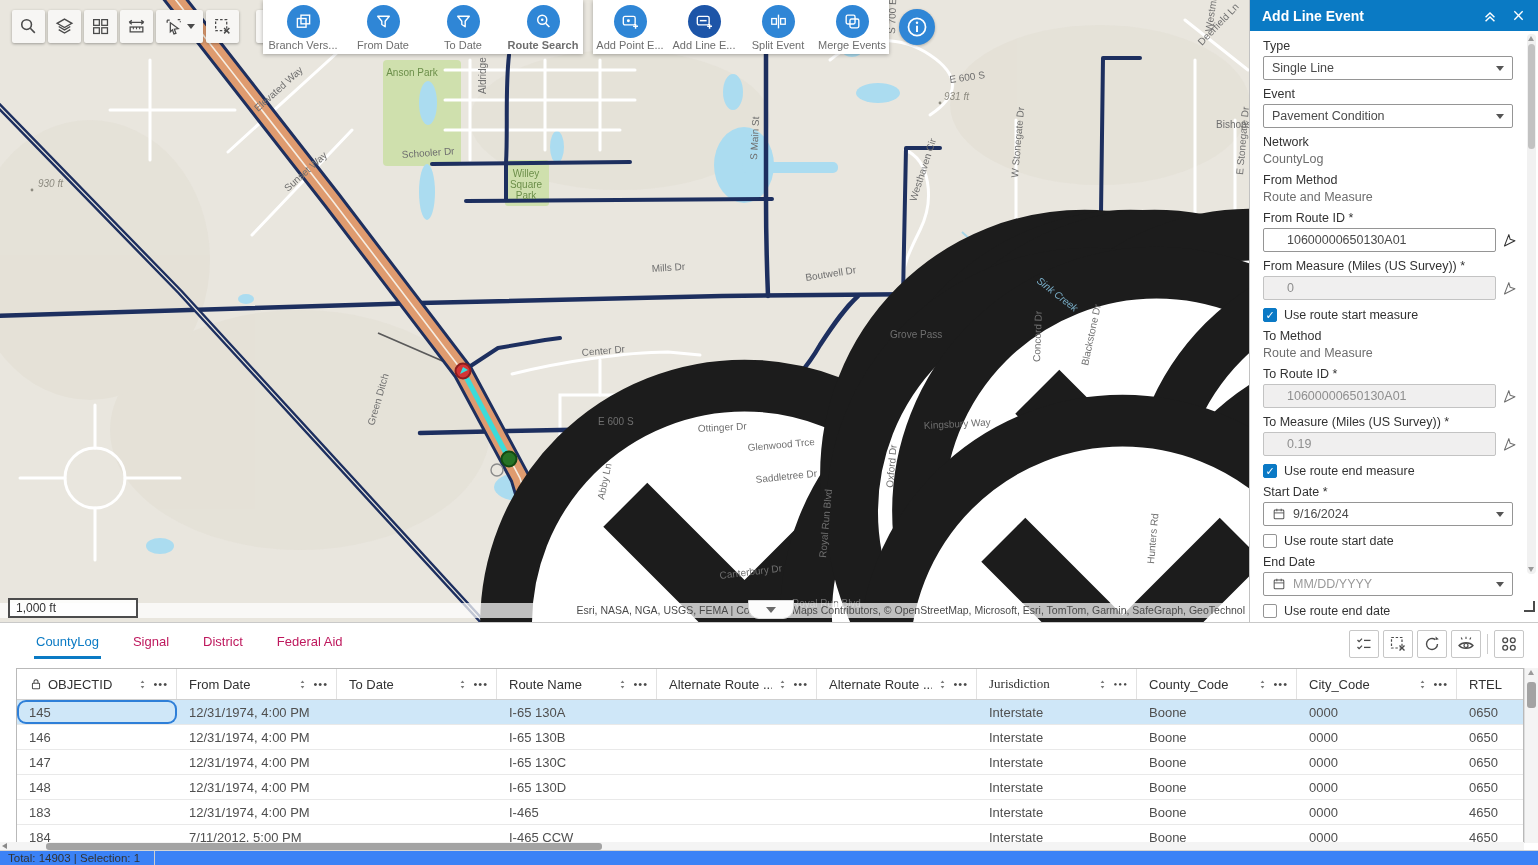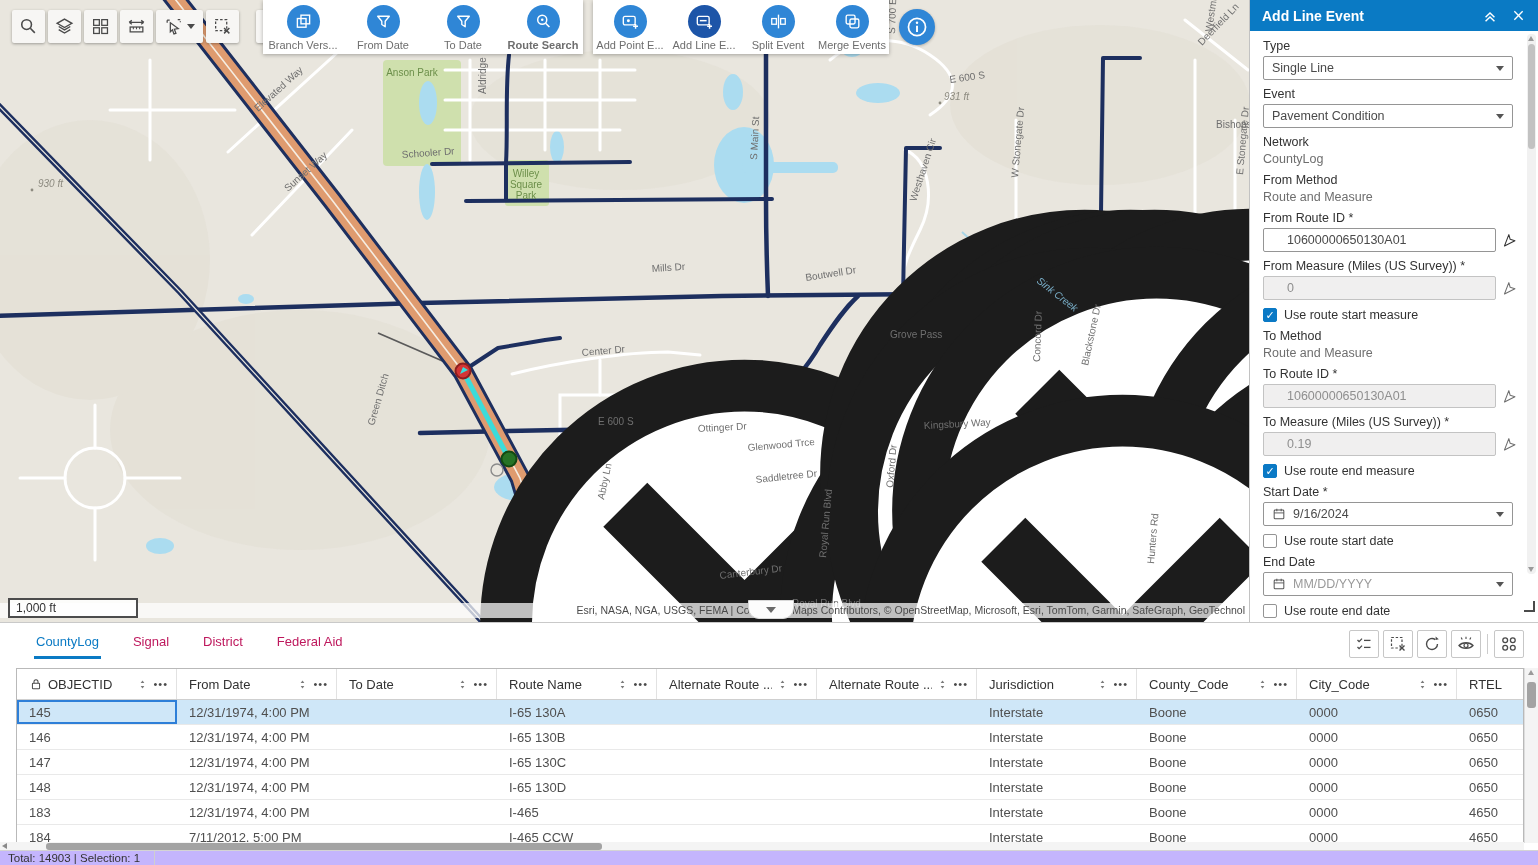--- a/index.html
+++ b/index.html
@@ -81,28 +81,28 @@
   .tbtn{width:28px;height:26px;border:1px solid #c7c7c7;border-radius:2px;background:#fff;display:flex;align-items:center;justify-content:center;cursor:pointer;}
   .tsep{width:1px;height:20px;background:#cccccc;margin:0 2px;}
   #grid{position:absolute;left:16px;top:45px;width:1508px;bottom:22px;border:1px solid #b9b9b9;border-bottom:none;box-sizing:border-box;overflow:hidden;background:#fff;}
   #grid-header{display:flex;height:30px;border-bottom:1px solid #cfcfcf;background:#fff;}
   .th{display:flex;align-items:center;box-sizing:border-box;border-right:1px solid #e2e2e2;padding:0 8px 0 12px;gap:5px;cursor:pointer;justify-content:space-between;}
   .th-label{font-size:13px;color:#323232;flex:1;white-space:nowrap;overflow:hidden;}
   .th-dots{font-size:11px;color:#4a4a4a;letter-spacing:1px;cursor:pointer;}
   .tr{display:flex;height:24px;border-bottom:1px solid #e9e9e9;background:#fff;cursor:pointer;}
   .tr.selected{background:#cfe7f8;}
   .td{font-size:13px;color:#4f4f4f;box-sizing:border-box;padding:0 8px 0 12px;display:flex;align-items:center;white-space:nowrap;overflow:hidden;}
-  .tr.selected .td:first-child{box-shadow:inset 0 0 0 2px #2e7fd8;}
+  .tr.selected .td:first-child{box-shadow:inset 0 0 0 2px #2e7fd8;border-radius:9px;}
   #hscroll{position:absolute;left:0;bottom:14px;height:9px;width:1524px;background:#f4f4f4;}
   #hscroll .arrow{position:absolute;left:2px;top:1px;width:0;height:0;border-top:3.5px solid transparent;border-bottom:3.5px solid transparent;border-right:5px solid #8a8a8a;}
   #hscroll .thumb{position:absolute;left:46px;top:1px;width:556px;height:7px;background:#a3a3a3;border-radius:3px;cursor:pointer;}
   #vscroll{position:absolute;right:0px;top:45px;bottom:22px;width:14px;background:#f4f4f4;border-left:1px solid #ddd;box-sizing:border-box;}
   #vscroll .thumb{position:absolute;left:2px;top:14px;width:9px;height:26px;background:#a3a3a3;border-radius:3px;cursor:pointer;}
   #vscroll .tri-up{left:3px;}
-  #status-bar{position:absolute;left:0;bottom:0;width:1538px;height:15px;background:#c4b5fd;border-top:1px solid #d4d4d4;
+  #status-bar{position:absolute;left:0;bottom:0;width:1538px;height:15px;background:#3b82f6;border-top:1px solid #d4d4d4;
               font-size:11.5px;color:#323232;line-height:14px;box-sizing:border-box;padding-left:8px;}
   #status-text{display:inline-block;padding-right:14px;border-right:1px solid #cfcfcf;}
   svg.ic{display:block;}
 </style>
 </head>
 <body>
 
 <svg width="0" height="0" style="position:absolute">
   <defs>
     <symbol id="s-magnifier" viewBox="0 0 18 18">
@@ -718,21 +718,21 @@
             </svg>
             <span class="th-dots">•••</span>
           </div>
           <div class="th" style="width: 160px; flex: 0 0 160px;">
             <span class="th-label">Alternate Route ...</span>
             <svg class="ic" width="11" height="11" style="color: rgb(122, 122, 122);">
               <use href="#s-sort"></use>
             </svg>
             <span class="th-dots">•••</span>
           </div>
-          <div class="th" style="width: 160px; flex: 0 0 160px;">
+          <div class="th" style="width: 160px; flex: 0 0 160px; font-family: Liberation Serif, serif;">
             <span class="th-label">Jurisdiction</span>
             <svg class="ic" width="11" height="11" style="color: rgb(122, 122, 122);">
               <use href="#s-sort"></use>
             </svg>
             <span class="th-dots">•••</span>
           </div>
           <div class="th" style="width: 160px; flex: 0 0 160px;">
             <span class="th-label">County_Code</span>
             <svg class="ic" width="11" height="11" style="color: rgb(122, 122, 122);">
               <use href="#s-sort"></use>

